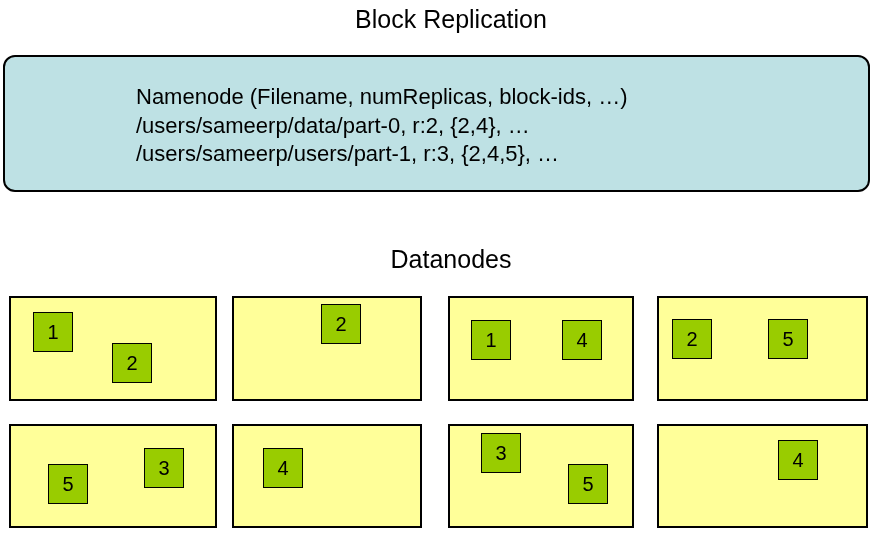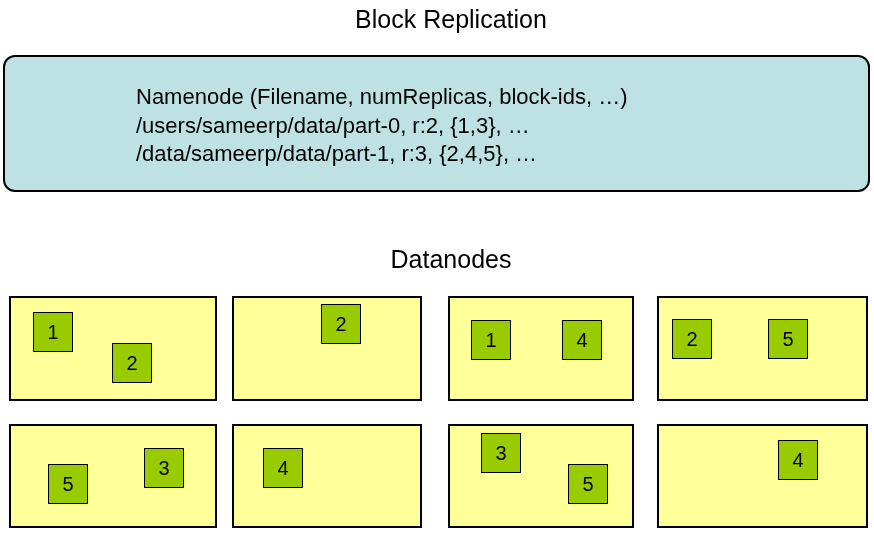--- a/index.html
+++ b/index.html
@@ -77,22 +77,22 @@
   }
 </style>
 </head>
 <body>
 
 <div class="stage">
   <div class="title">Block Replication</div>
 
   <div class="namenode">
     <div class="nn-line">Namenode (Filename, numReplicas, block-ids, …)</div>
-    <div class="nn-line">/users/sameerp/data/part-0, r:2, {1,3}, …</div>
-    <div class="nn-line">/data/sameerp/data/part-1, r:3, {2,4,5}, …</div>
+    <div class="nn-line">/users/sameerp/data/part-0, r:2, {2,4}, …</div>
+    <div class="nn-line">/users/sameerp/users/part-1, r:3, {2,4,5}, …</div>
   </div>
 
   <div class="subtitle">Datanodes</div>
 
   <div>
       <div class="datanode" style="left: 9px; top: 296px; width: 208px; height: 105px;">
         <div class="block" style="left: 22px; top: 14px;">
           <span class="block-label">1</span>
         </div>
         <div class="block" style="left: 101px; top: 45px;">

